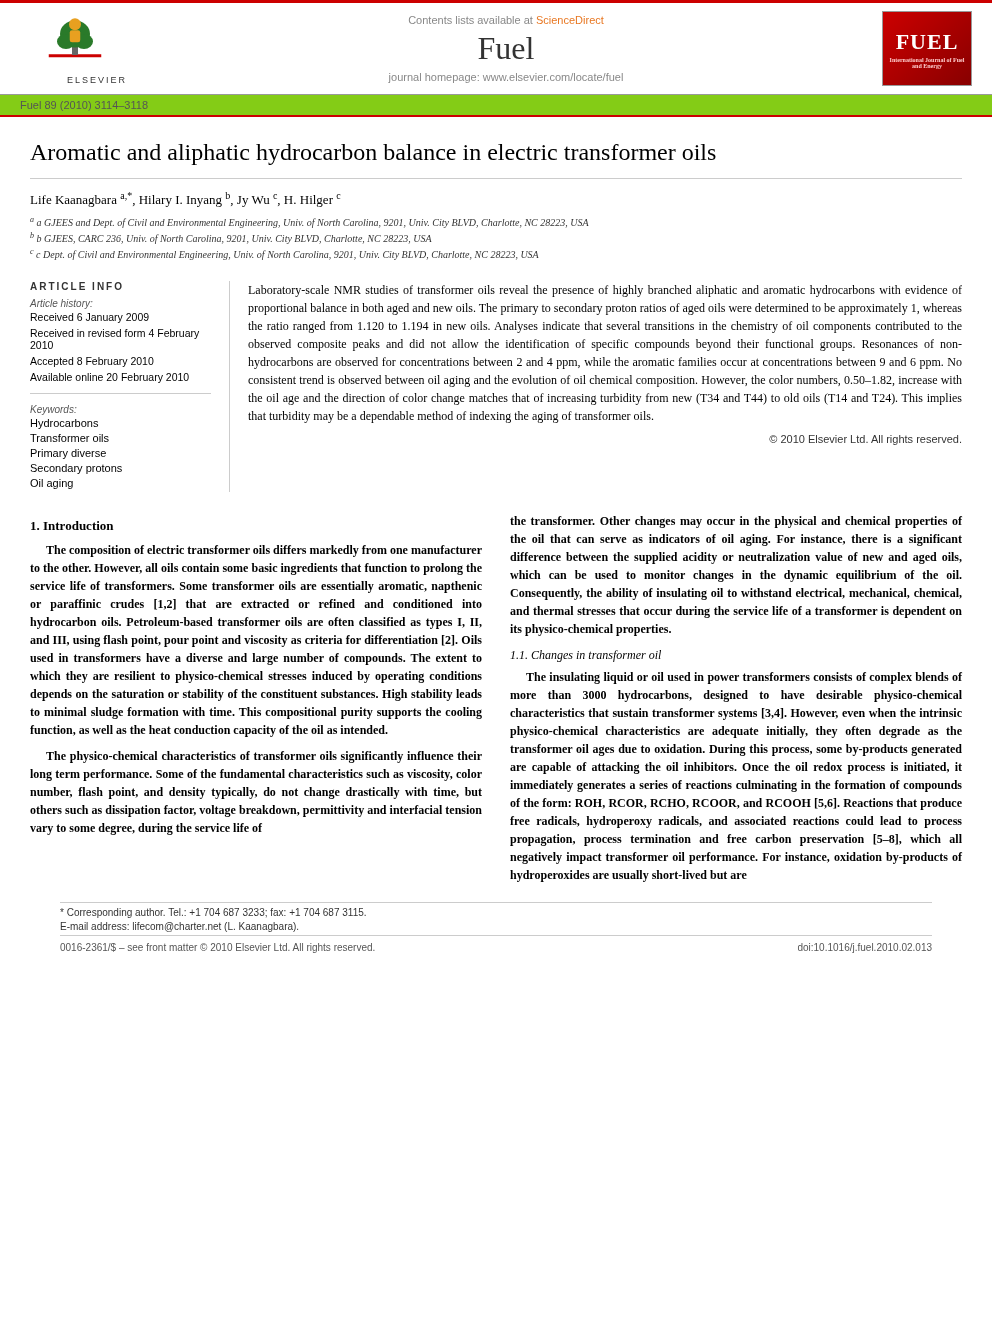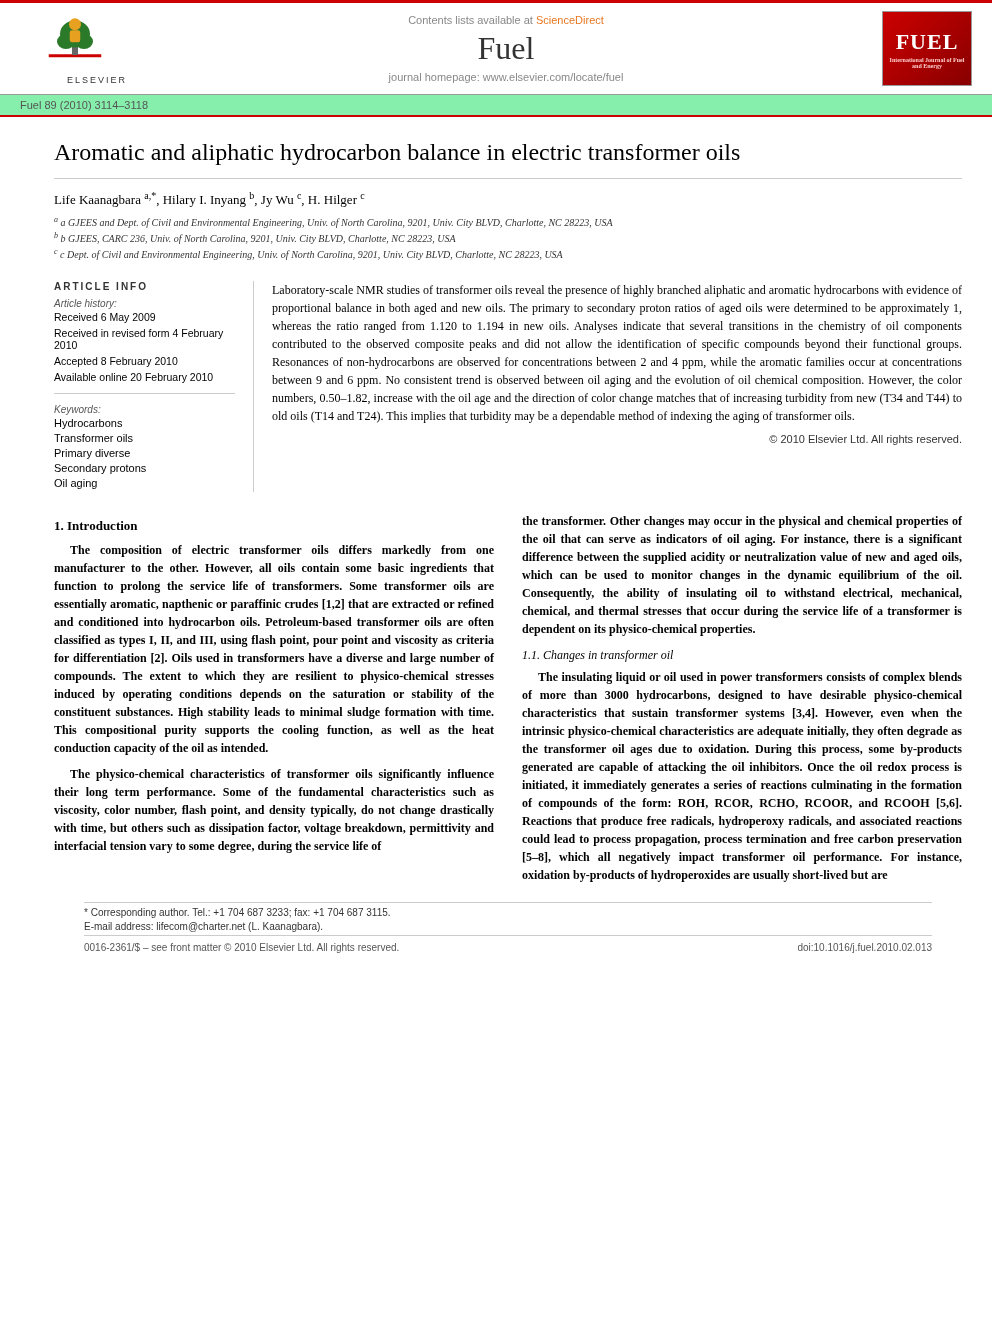--- a/index.html
+++ b/index.html
@@ -91,31 +91,30 @@
     }
     .fuel-logo-box .fuel-subtitle {
       font-size: 6px;
       color: #ffcccc;
       text-align: center;
       padding: 0 4px;
       margin-top: 2px;
     }
     
     .journal-info-bar {
-      background: #86efac;
+      background: #84cc16;
       border-bottom: 2px solid #c00;
       padding: 4px 20px;
       font-size: 11px;
       color: #555;
       font-family: Arial, sans-serif;
     }
     
     .content {
       padding: 20px 30px 20px 30px;
-      margin-left: 24px;
     }
     
     .article-title {
       font-size: 24px;
       font-weight: normal;
       font-family: 'Times New Roman', Times, serif;
       color: #000;
       margin-bottom: 10px;
       line-height: 1.3;
       border-bottom: 1px solid #ccc;
@@ -327,21 +326,21 @@
       <div><sup>a</sup> <span>a GJEES and Dept. of Civil and Environmental Engineering, Univ. of North Carolina, 9201, Univ. City BLVD, Charlotte, NC 28223, USA</span></div>
       <div><sup>b</sup> <span>b GJEES, CARC 236, Univ. of North Carolina, 9201, Univ. City BLVD, Charlotte, NC 28223, USA</span></div>
       <div><sup>c</sup> <span>c Dept. of Civil and Environmental Engineering, Univ. of North Carolina, 9201, Univ. City BLVD, Charlotte, NC 28223, USA</span></div>
     </div>
 
     <div class="article-body">
 
       <div class="article-info">
         <div class="info-section-title">ARTICLE INFO</div>
         <div class="info-label">Article history:</div>
-        <div class="info-value">Received 6 May 2009</div>
+        <div class="info-value">Received 6 January 2009</div>
         <div class="info-value">Received in revised form 4 February 2010</div>
         <div class="info-value">Accepted 8 February 2010</div>
         <div class="info-value">Available online 20 February 2010</div>
         <hr class="info-divider">
         <div class="info-label">Keywords:</div>
         <div class="keywords-list">
           <div>Hydrocarbons</div>
           <div>Transformer oils</div>
           <div>Primary diverse</div>
           <div>Secondary protons</div>

